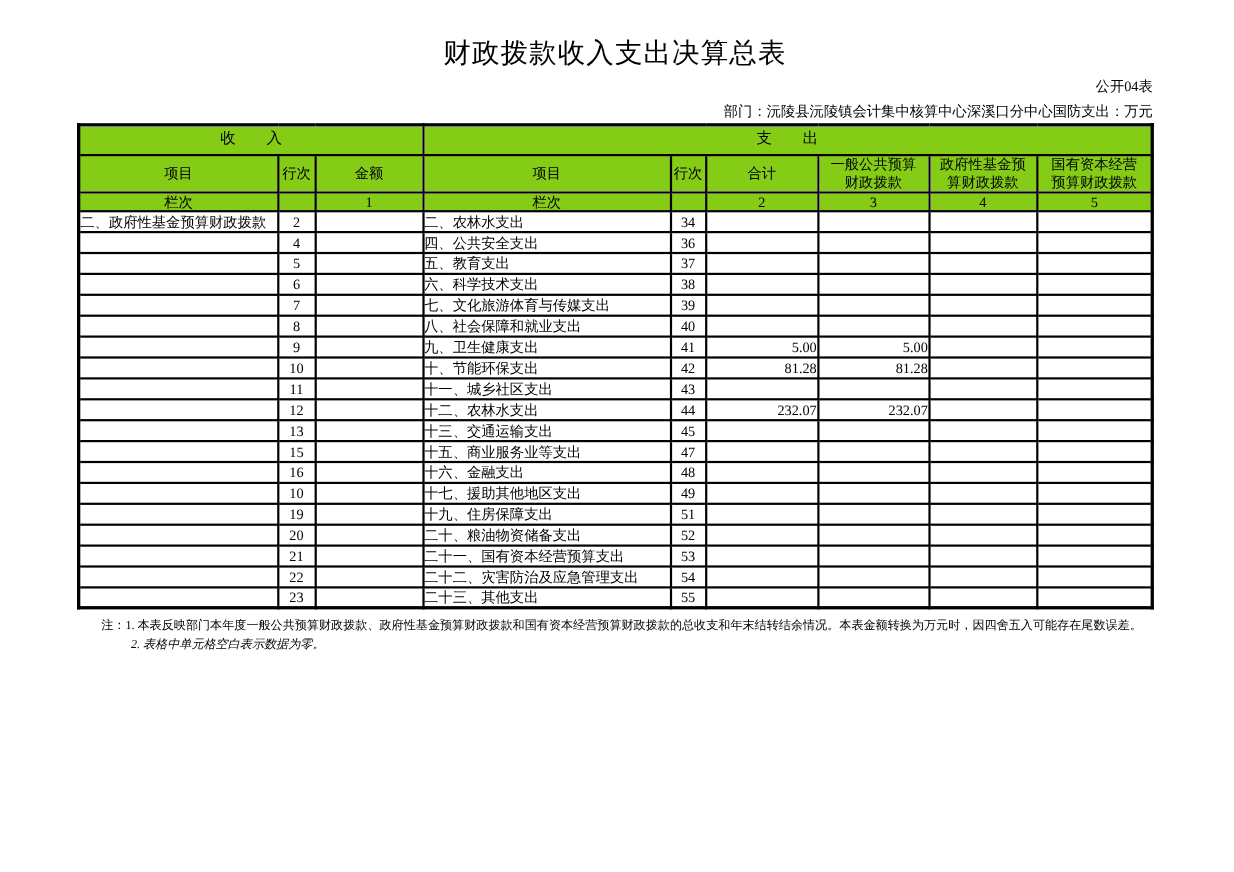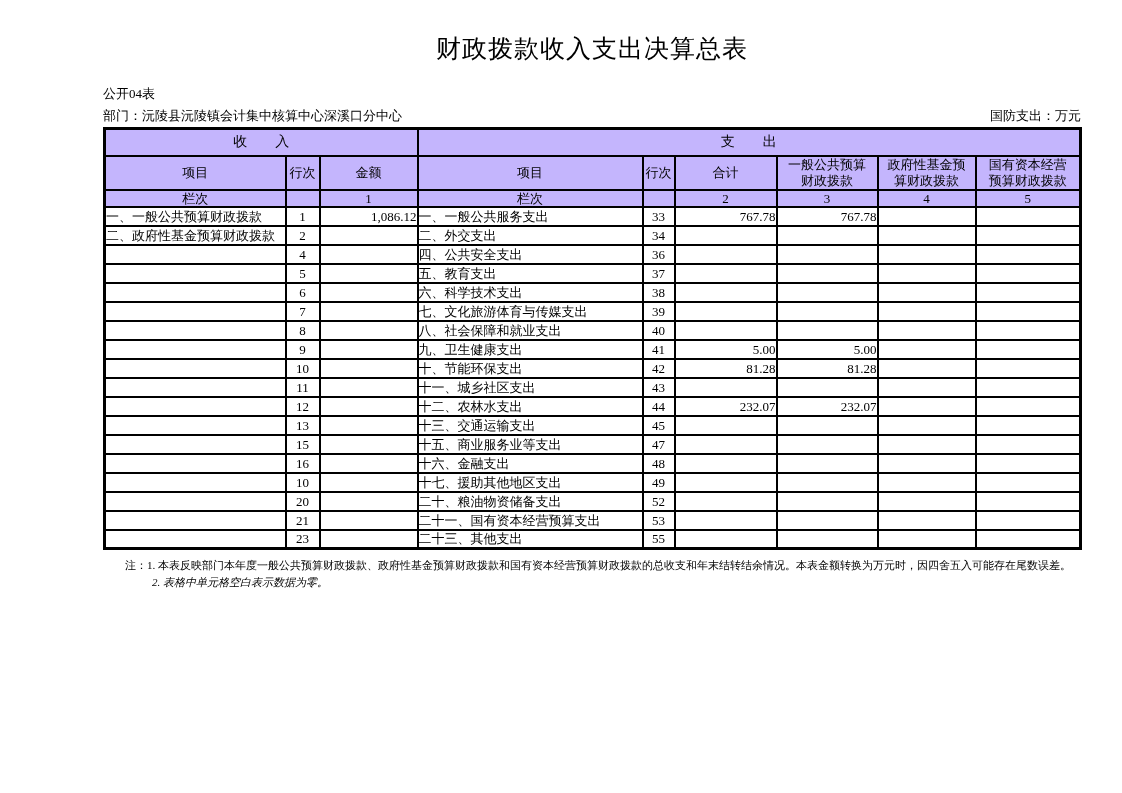--- a/index.html
+++ b/index.html
@@ -3,40 +3,40 @@
 <meta charset="utf-8">
 <style>
   * { box-sizing: border-box; }
   html, body { margin: 0; padding: 0; }
   body {
     width: 1122px; height: 793px;
     background: #ffffff;
     color: #000000;
     font-family: "Liberation Serif", "DejaVu Serif", serif;
   }
-  .page { position: relative; width: 1122px; height: 793px; overflow: hidden; padding-left: 33px; }
+  .page { position: relative; width: 1122px; height: 793px; overflow: hidden; }
   .content { margin-left: 70px; width: 978px; }
 
   .title {
     padding-top: 34px;
     text-align: center;
     font-size: 25px;
     font-weight: normal;
     letter-spacing: 1px;
     line-height: 30px;
   }
   .table-code {
-    text-align: left;
+    text-align: right;
     font-size: 13px;
-    margin-top: 22px;
+    margin-top: 7px;
     line-height: 16px;
   }
   .meta-row {
     display: flex;
-    justify-content: space-between;
+    justify-content: flex-end;
     font-size: 13px;
     margin-top: 6px;
     margin-bottom: 3px;
     line-height: 16px;
   }
 
   table.fiscal {
     border-collapse: collapse;
     table-layout: fixed;
     width: 978px;
@@ -44,21 +44,21 @@
   }
   table.fiscal th, table.fiscal td {
     border: 2px solid #000;
     font-size: 13px;
     font-weight: normal;
     padding: 0;
     vertical-align: middle;
     overflow: hidden;
     line-height: 1.18;
   }
-  thead th, thead td { background: #c4b5fd; text-align: center; }
+  thead th, thead td { background: #84cc16; text-align: center; }
   tr.section-row th { height: 27px; font-size: 14px; }
   tr.header-row th { height: 34px; white-space: pre-line; }
   tr.index-row td { height: 14px; }
   tbody td { height: 19px; background: #ffffff; }
   td.item { text-align: left; padding: 0 2px; }
   td.line { text-align: center; }
   td.amount { text-align: right; padding-right: 2px; }
 
   .notes {
     margin-left: 92px;
@@ -119,35 +119,24 @@
           <td>栏次</td>
           <td></td>
           <td>2</td>
           <td>3</td>
           <td>4</td>
           <td>5</td>
         </tr>
       </thead>
       <tbody>
           <tr>
-            <td class="item">一、一般公共预算财政拨款</td>
-            <td class="line">1</td>
-            <td class="amount">1,086.12</td>
-            <td class="item">一、一般公共服务支出</td>
-            <td class="line">33</td>
-            <td class="amount">767.78</td>
-            <td class="amount">767.78</td>
-            <td class="amount"></td>
-            <td class="amount"></td>
-          </tr>
-          <tr>
             <td class="item">二、政府性基金预算财政拨款</td>
             <td class="line">2</td>
             <td class="amount"></td>
-            <td class="item">二、外交支出</td>
+            <td class="item">二、农林水支出</td>
             <td class="line">34</td>
             <td class="amount"></td>
             <td class="amount"></td>
             <td class="amount"></td>
             <td class="amount"></td>
           </tr>
           <tr>
             <td class="item"></td>
             <td class="line">4</td>
             <td class="amount"></td>
@@ -285,35 +274,57 @@
             <td class="amount"></td>
             <td class="item">十七、援助其他地区支出</td>
             <td class="line">49</td>
             <td class="amount"></td>
             <td class="amount"></td>
             <td class="amount"></td>
             <td class="amount"></td>
           </tr>
           <tr>
             <td class="item"></td>
+            <td class="line">19</td>
+            <td class="amount"></td>
+            <td class="item">十九、住房保障支出</td>
+            <td class="line">51</td>
+            <td class="amount"></td>
+            <td class="amount"></td>
+            <td class="amount"></td>
+            <td class="amount"></td>
+          </tr>
+          <tr>
+            <td class="item"></td>
             <td class="line">20</td>
             <td class="amount"></td>
             <td class="item">二十、粮油物资储备支出</td>
             <td class="line">52</td>
             <td class="amount"></td>
             <td class="amount"></td>
             <td class="amount"></td>
             <td class="amount"></td>
           </tr>
           <tr>
             <td class="item"></td>
             <td class="line">21</td>
             <td class="amount"></td>
             <td class="item">二十一、国有资本经营预算支出</td>
             <td class="line">53</td>
+            <td class="amount"></td>
+            <td class="amount"></td>
+            <td class="amount"></td>
+            <td class="amount"></td>
+          </tr>
+          <tr>
+            <td class="item"></td>
+            <td class="line">22</td>
+            <td class="amount"></td>
+            <td class="item">二十二、灾害防治及应急管理支出</td>
+            <td class="line">54</td>
             <td class="amount"></td>
             <td class="amount"></td>
             <td class="amount"></td>
             <td class="amount"></td>
           </tr>
           <tr>
             <td class="item"></td>
             <td class="line">23</td>
             <td class="amount"></td>
             <td class="item">二十三、其他支出</td>

